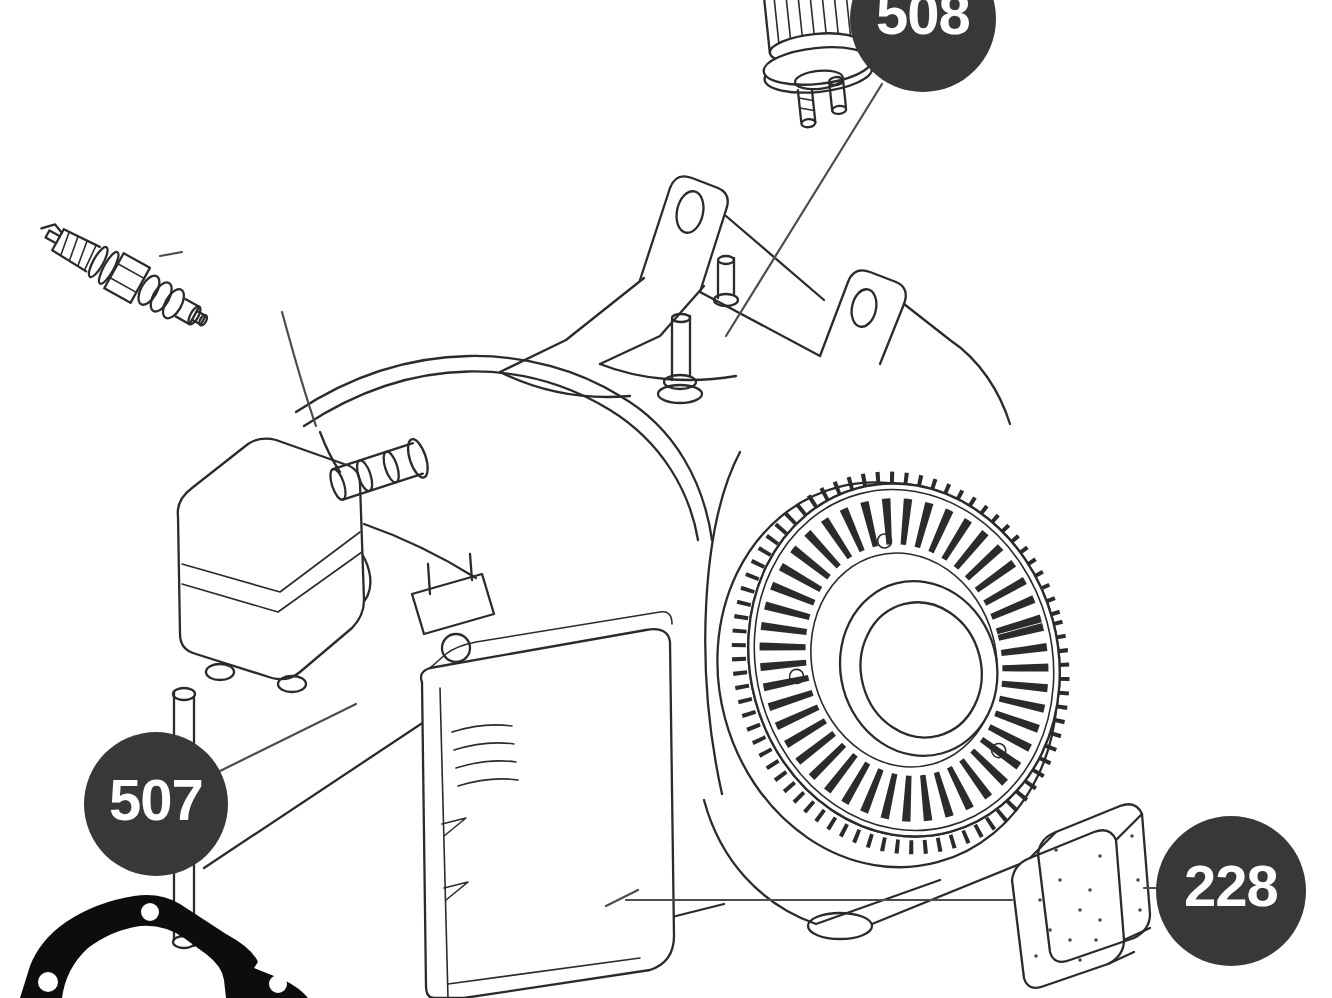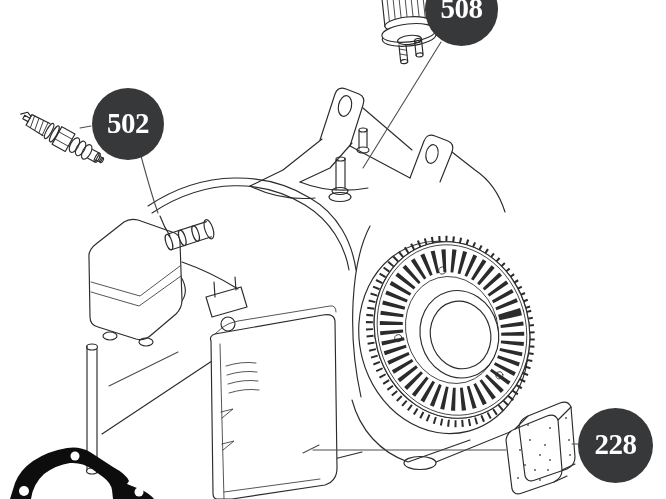--- a/index.html
+++ b/index.html
@@ -1,21 +1,21 @@
 <!DOCTYPE html>
 <html><head>
 <meta charset="utf-8">
 <style>
   html,body{margin:0;padding:0;background:#ffffff;}
   .stage{
     position:relative;
     width:666px;height:499px;
     overflow:hidden;
     background:#ffffff;
-    font-family:Liberation Serif, serif;
+    font-family:Liberation Sans, sans-serif;
   }
   .stage svg{position:absolute;left:0;top:0;}
   .ln{fill:none;stroke:#2b2b2b;stroke-width:1.15;stroke-linecap:round;stroke-linejoin:round;}
   .lnt{fill:none;stroke:#2b2b2b;stroke-width:0.8;stroke-linecap:round;stroke-linejoin:round;}
   .wh{fill:#ffffff;stroke:#2b2b2b;stroke-width:1.15;stroke-linejoin:round;}
   .slots{fill:none;stroke:#2b2b2b;}
   .leader{fill:none;stroke:#4d4d4d;stroke-width:1.1;stroke-linecap:round;}
   .callout{
     position:absolute;
     border-radius:50%;
@@ -199,22 +199,22 @@
       <path class="leader" d="M 313,450 L 506,450"></path>
       <path class="leader" d="M 319,445 L 303,453"></path>
       <path class="leader" d="M 572,444 L 578,444"></path>
     </g>
   </svg>
 
   <div class="callout" style="left: 425px; top: -27px; width: 73px; height: 73px; background-color: rgb(54, 56, 58);">
     <span>508</span>
   </div>
 
-  <div class="callout" style="left: 92px; top: 88px; width: 72px; height: 72px; background-color: rgb(54, 56, 58);">
-    <span>502</span>
+
+  <div class="callout" style="left: 42px; top: 366px; width: 72px; height: 72px; background-color: rgb(54, 56, 58);">
+    <span>507</span>
   </div>
-
 
   <div class="callout" style="left: 578px; top: 408px; width: 75px; height: 75px; background-color: rgb(54, 56, 58);">
     <span>228</span>
   </div>
 
 </div>
 
 </body></html>

